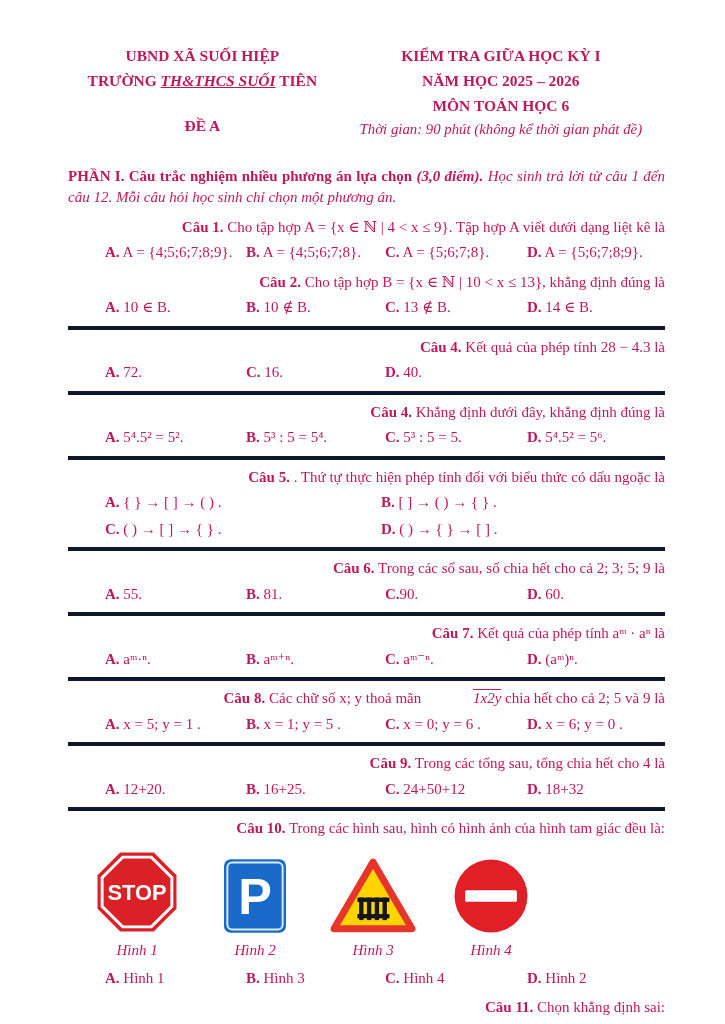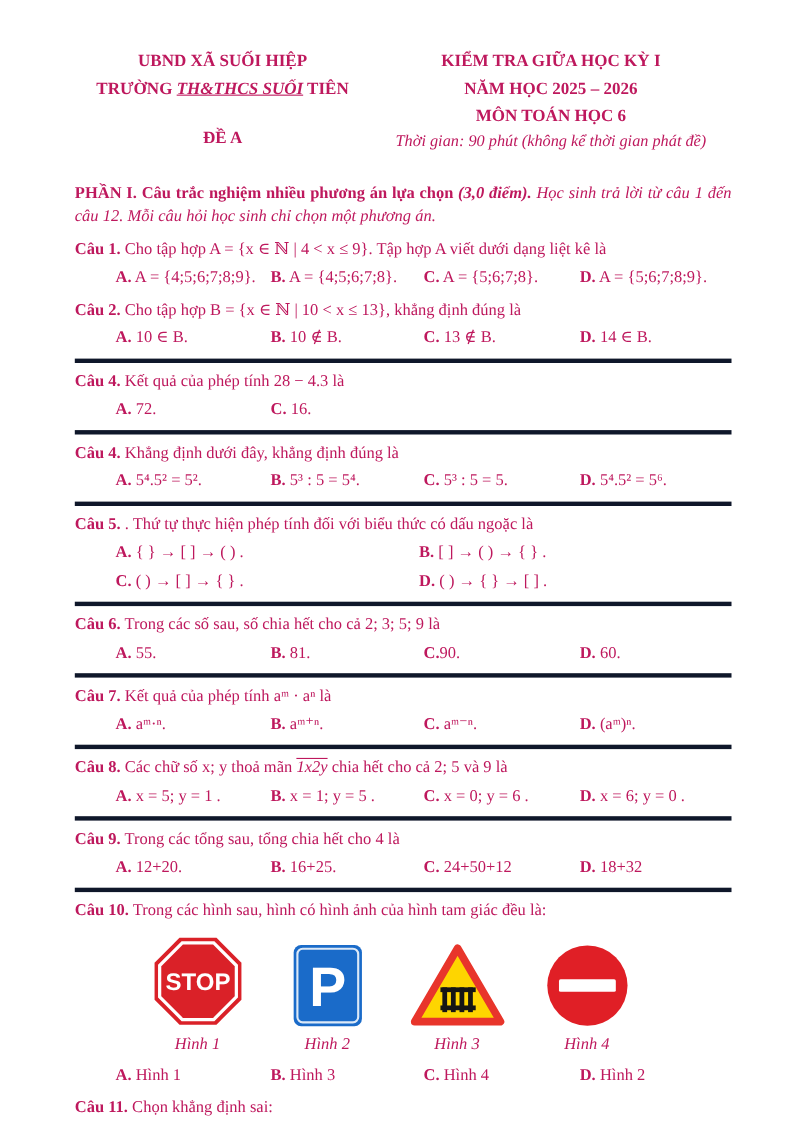--- a/index.html
+++ b/index.html
@@ -17,29 +17,29 @@
   .de{margin-top:20px;}
   .u{text-decoration:underline;font-style:italic;}
   
   .intro{margin:24px 0 8px;line-height:1.42;text-align:justify;}
   .b{font-weight:bold;}
   .bi{font-weight:bold;font-style:italic;}
   .it{font-style:italic;}
   
   .q{margin-top:7px;}
   .q.sep{border-bottom:4px solid #0f172a;padding-bottom:5px;}
-  .stem{margin:0;line-height:1.45;}
+  .stem{margin:0;line-height:1.45;text-align:right;}
   .opts{display:grid;margin:3px 0 1px 37px;line-height:1.55;column-gap:4px;row-gap:3px;}
   .cols4{grid-template-columns:137px 135px 138px auto;}
   .cols2{grid-template-columns:272px auto;}
   .cols1{grid-template-columns:auto;}
   .opt b{font-weight:bold;}
-  .ovl{text-decoration:overline;font-style:italic;}
-  
-  .signs{display:flex;justify-content:center;align-items:flex-end;margin:10px 30px 0 10px;}
+  .ovl{text-decoration:overline;font-style:italic;margin-left:48px;}
+  
+  .signs{display:flex;justify-content:flex-start;align-items:flex-end;margin:10px 30px 0 10px;}
   .sign{display:flex;flex-direction:column;align-items:center;width:118px;}
   .sign .cap{font-style:italic;margin-top:8px;font-size:15px;}
   svg{display:block;}
 </style>
 </head>
 <body>
 
 <div class="page">
 
   <div class="hdr">
@@ -76,20 +76,21 @@
       <div class="opt"><b>C.</b> <span>13 ∉ B.</span></div>
       <div class="opt"><b>D.</b> <span>14 ∈ B.</span></div>
     </div>
   </div>
 
   <div class="q sep">
     <p class="stem"><b>Câu 4.</b> <span>Kết quả của phép tính 28 − 4.3 là</span></p>
     <div class="opts cols4">
       <div class="opt"><b>A.</b> <span>72.</span></div>
       <div class="opt"><b>C.</b> <span>16.</span></div>
+      <div class="opt"><b>D.</b> <span>40.</span></div>
     </div>
   </div>
 
   <div class="q sep">
     <p class="stem"><b>Câu 4.</b> <span>Khẳng định dưới đây, khẳng định đúng là</span></p>
     <div class="opts cols4">
       <div class="opt"><b>A.</b> <span>5⁴.5² = 5².</span></div>
       <div class="opt"><b>B.</b> <span>5³ : 5 = 5⁴.</span></div>
       <div class="opt"><b>C.</b> <span>5³ : 5 = 5.</span></div>
       <div class="opt"><b>D.</b> <span>5⁴.5² = 5⁶.</span></div>

